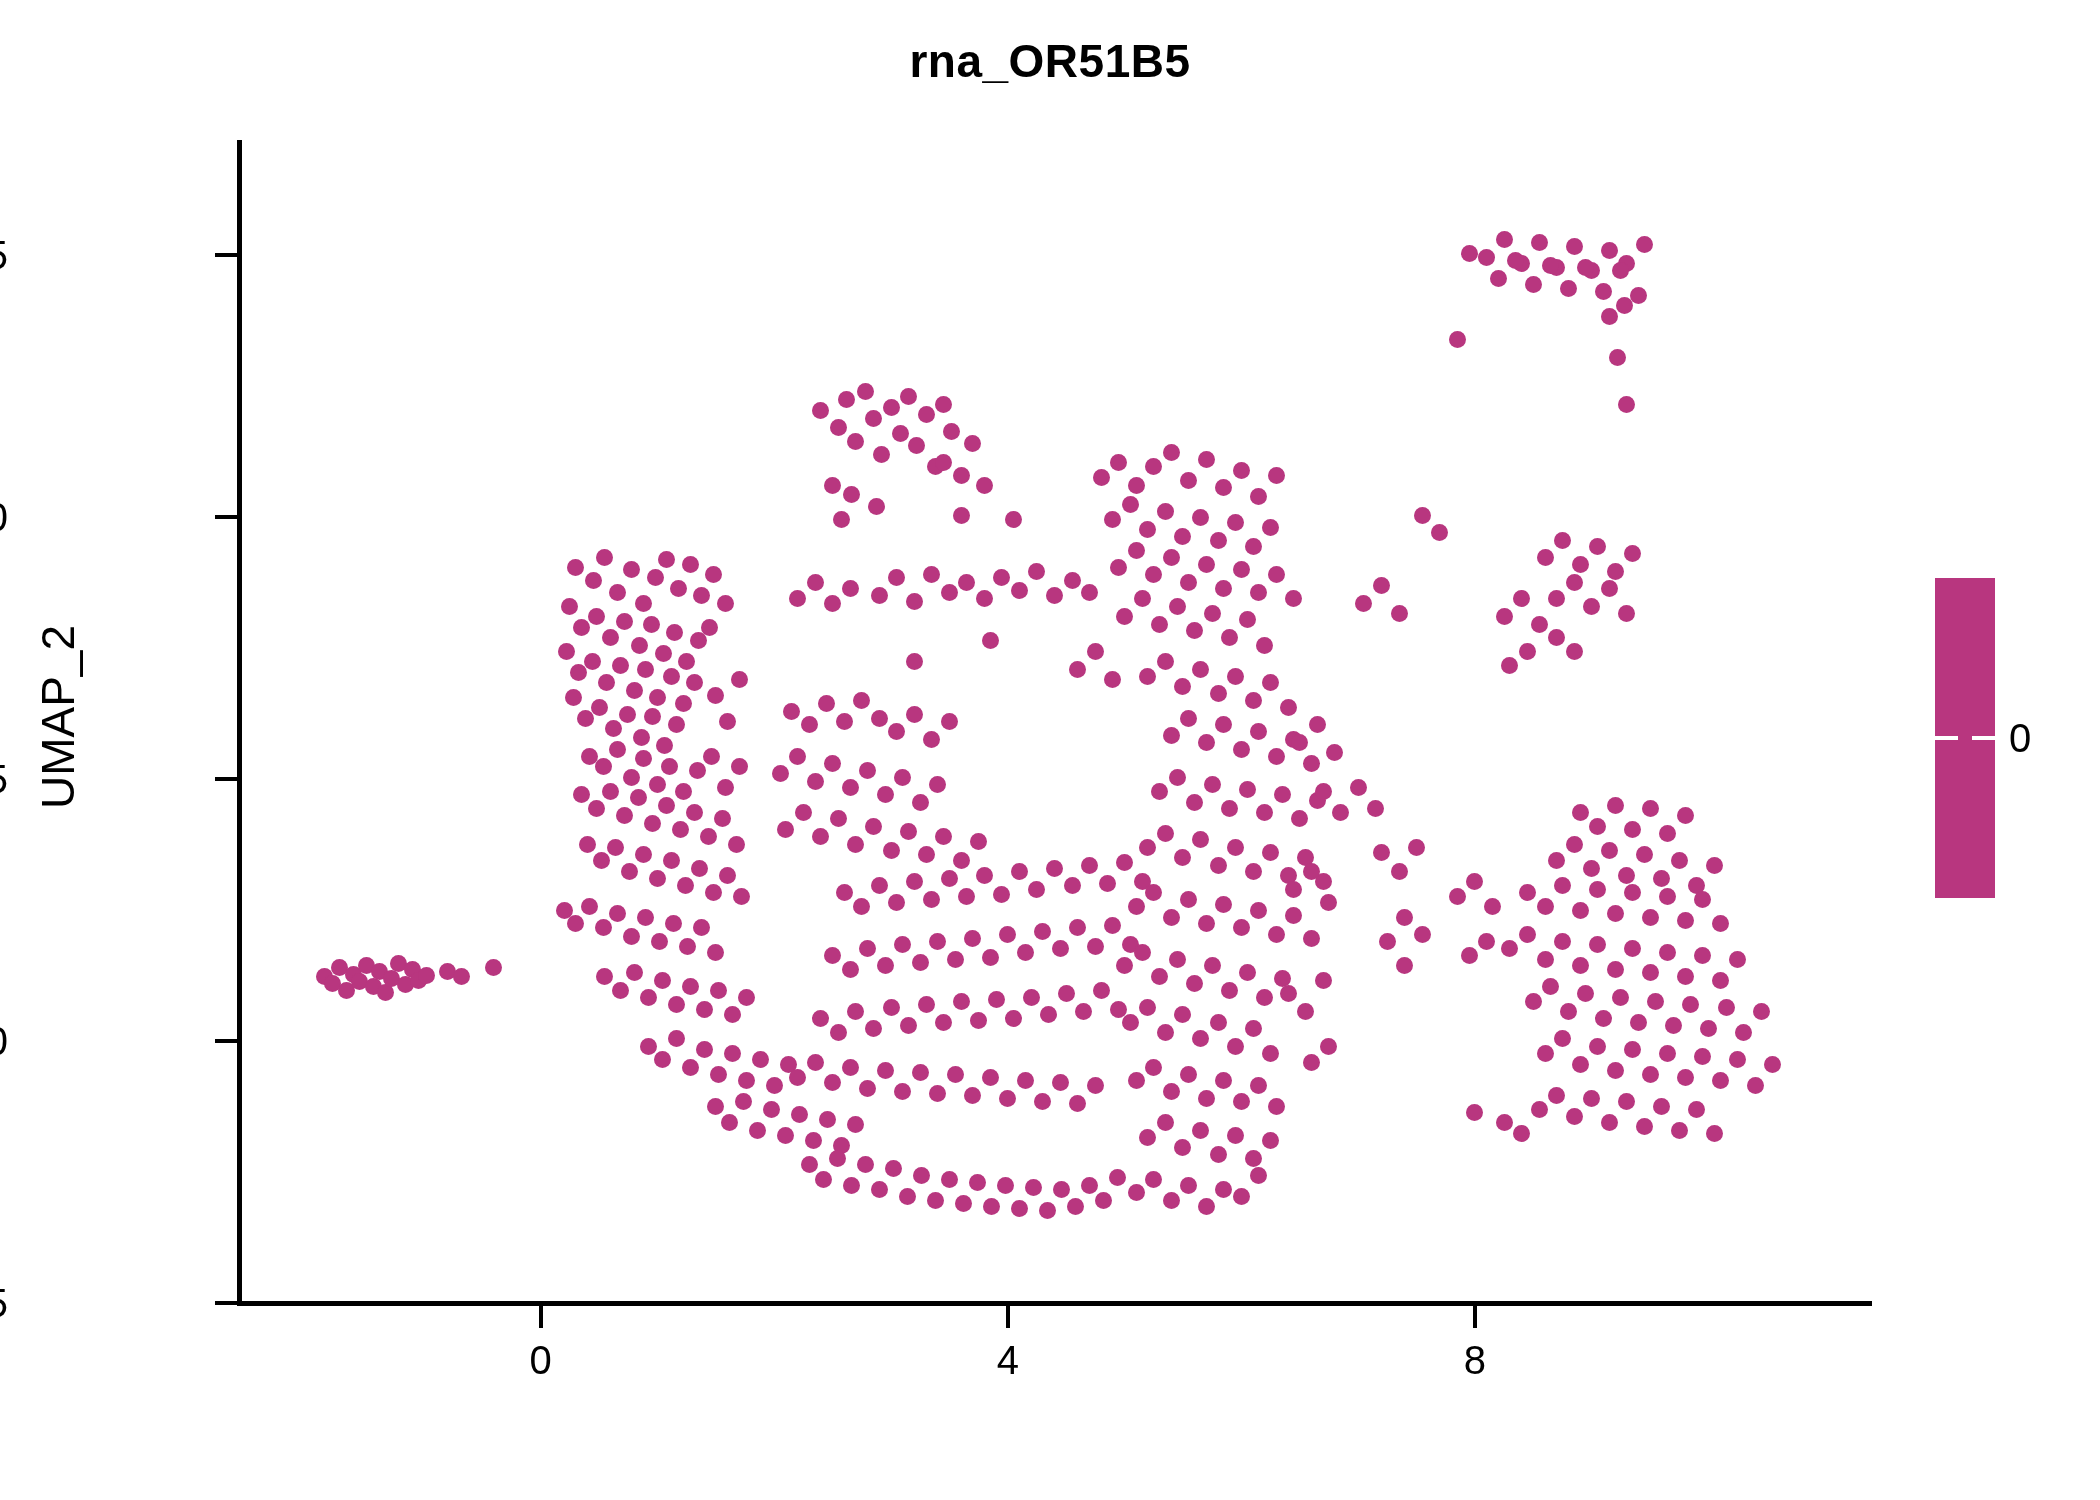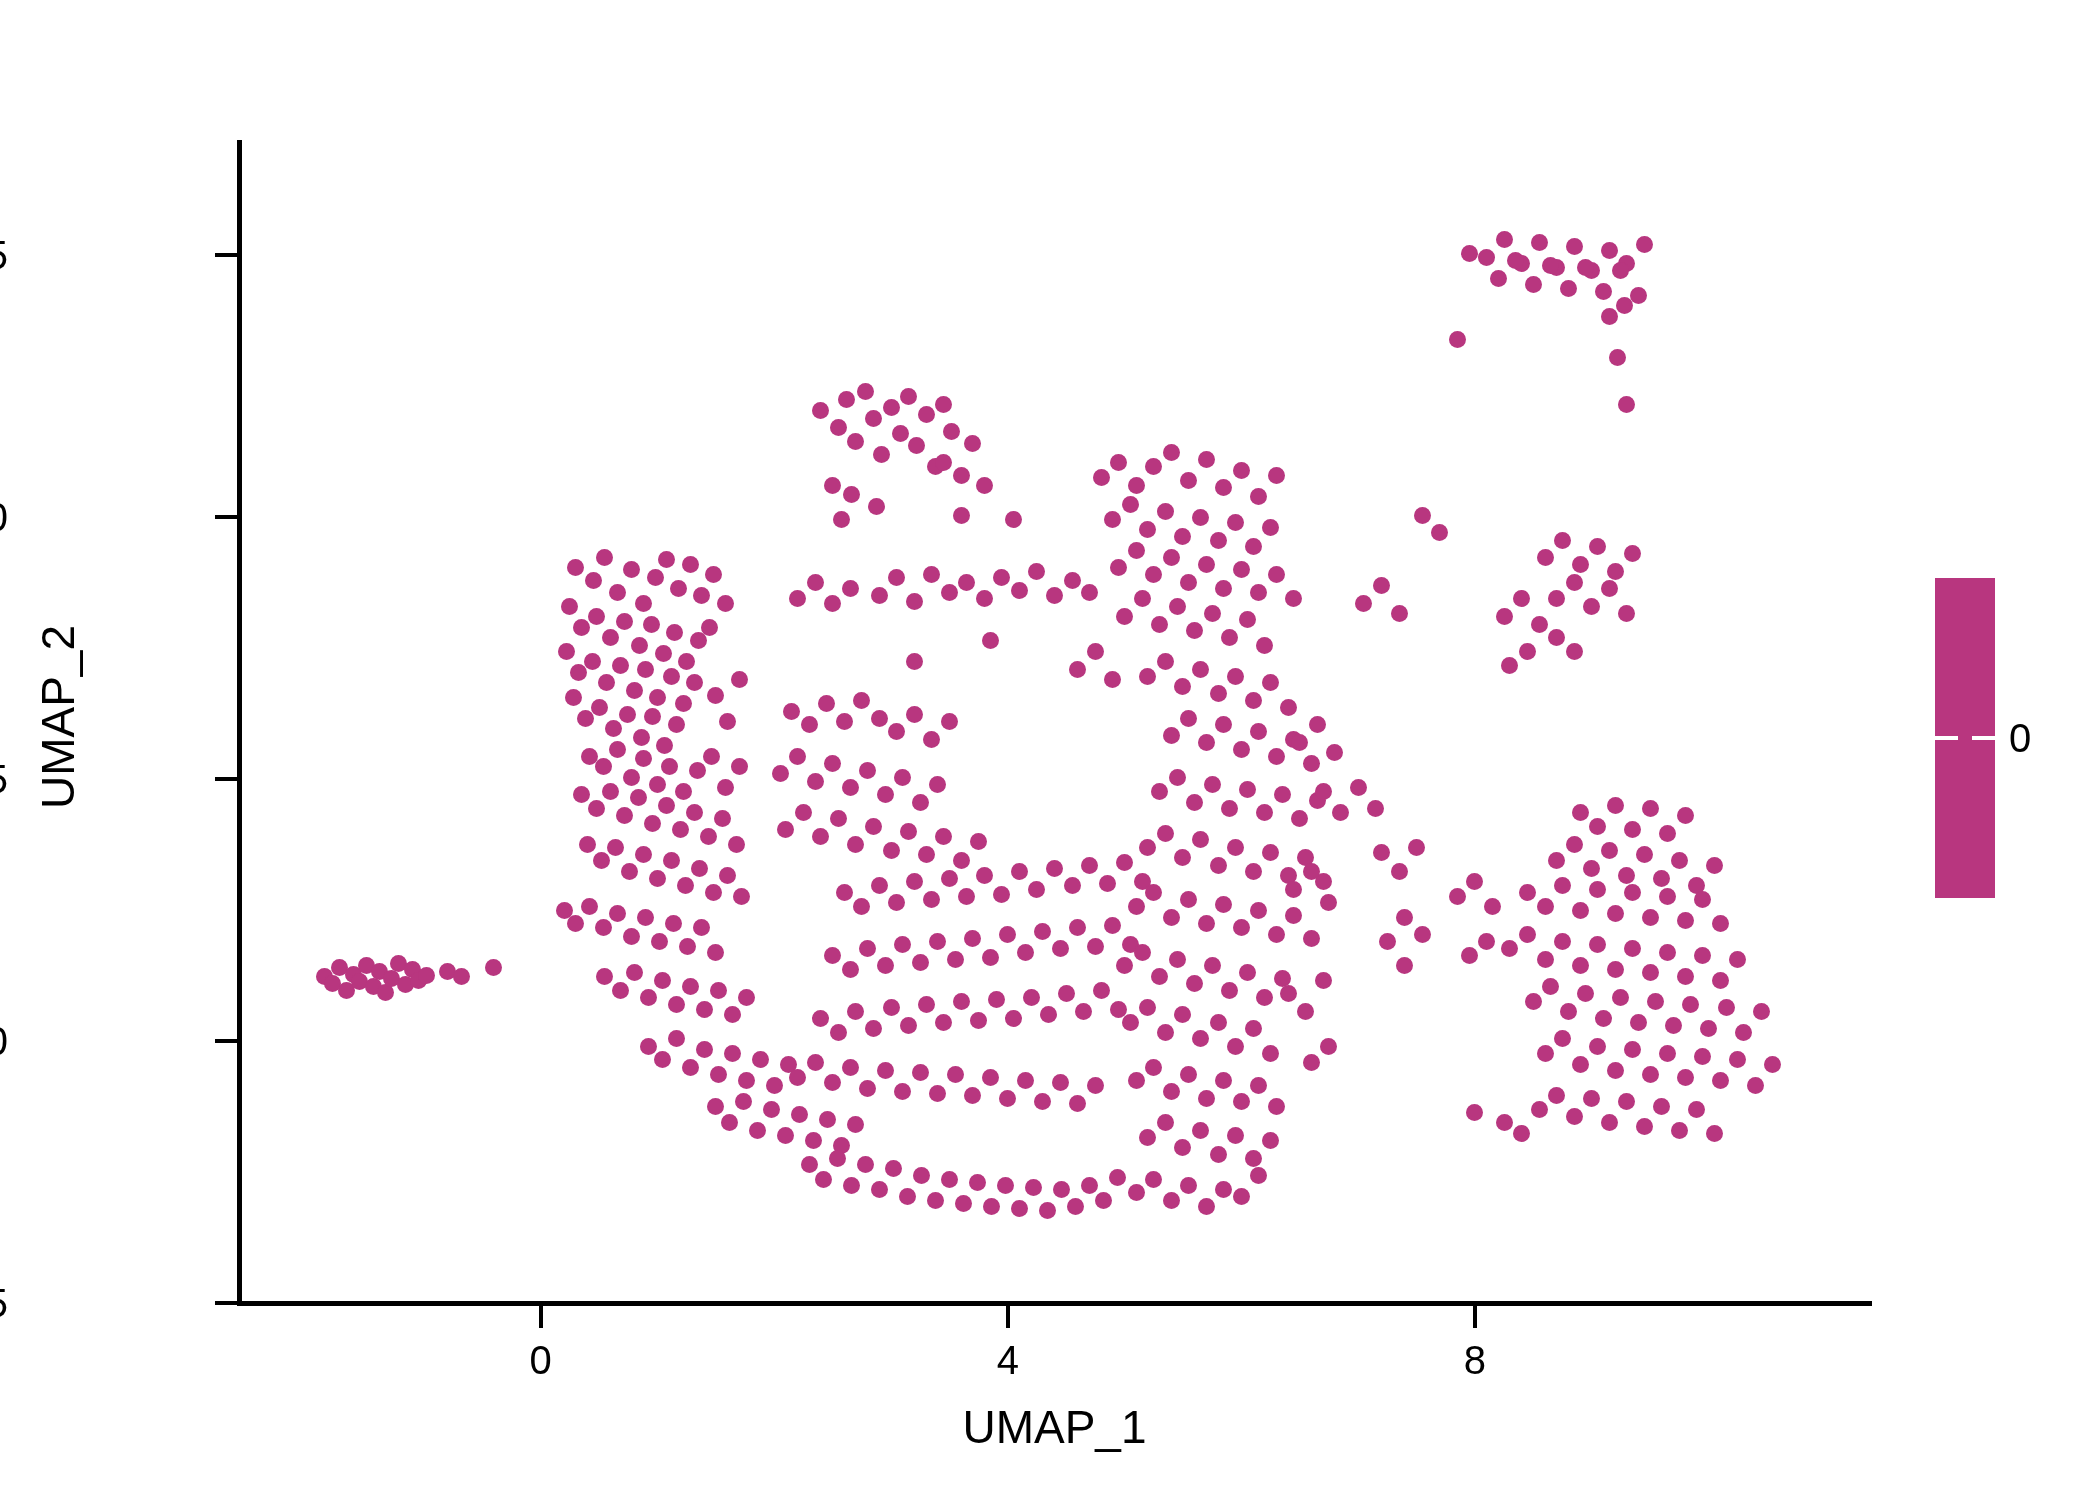--- a/index.html
+++ b/index.html
@@ -140,20 +140,21 @@
     color:#000000;
     transform:translateY(-50%);
     white-space:nowrap;
   }
 </style>
 </head>
 <body>
 
 <div id="figure">
 
+  <div class="chart-title">rna_OR51B5</div>
 
   <div id="panel">
     <div id="points-layer">
         <div class="pt" style="left: 87.5893px; top: 836.103px; background: rgb(184, 54, 127); width: 17px; height: 17px; margin-left: -8.5px; margin-top: -8.5px;"></div>
         <div class="pt" style="left: 95.7643px; top: 843.437px; background: rgb(184, 54, 127); width: 17px; height: 17px; margin-left: -8.5px; margin-top: -8.5px;"></div>
         <div class="pt" style="left: 102.771px; top: 827.721px; background: rgb(184, 54, 127); width: 17px; height: 17px; margin-left: -8.5px; margin-top: -8.5px;"></div>
         <div class="pt" style="left: 109.779px; top: 850.771px; background: rgb(184, 54, 127); width: 17px; height: 17px; margin-left: -8.5px; margin-top: -8.5px;"></div>
         <div class="pt" style="left: 116.786px; top: 834.007px; background: rgb(184, 54, 127); width: 17px; height: 17px; margin-left: -8.5px; margin-top: -8.5px;"></div>
         <div class="pt" style="left: 122.625px; top: 841.341px; background: rgb(184, 54, 127); width: 17px; height: 17px; margin-left: -8.5px; margin-top: -8.5px;"></div>
         <div class="pt" style="left: 129.632px; top: 825.625px; background: rgb(184, 54, 127); width: 17px; height: 17px; margin-left: -8.5px; margin-top: -8.5px;"></div>
@@ -787,21 +788,20 @@
     </div>
   <div id="x-ticks">
       <div class="tick-x" style="left: 538.643px;"></div>
       <div class="ticklabel-x" style="left: 540.643px;">0</div>
       <div class="tick-x" style="left: 1005.79px;"></div>
       <div class="ticklabel-x" style="left: 1007.79px;">4</div>
       <div class="tick-x" style="left: 1472.93px;"></div>
       <div class="ticklabel-x" style="left: 1474.93px;">8</div>
     </div>
 
-  <div class="xaxis-title">UMAP_1</div>
   <div class="yaxis-title">UMAP_2</div>
 
   <div id="legend">
     <div class="legend-bar" style="background: rgb(184, 54, 127);"></div>
     <div class="legend-tick" style="top:158px;"></div>
     <div class="legend-tick-gap" style="top: 157px; background: rgb(184, 54, 127);"></div>
     <div class="legend-label" style="top:160px;">0</div>
   </div>
 
 </div>

